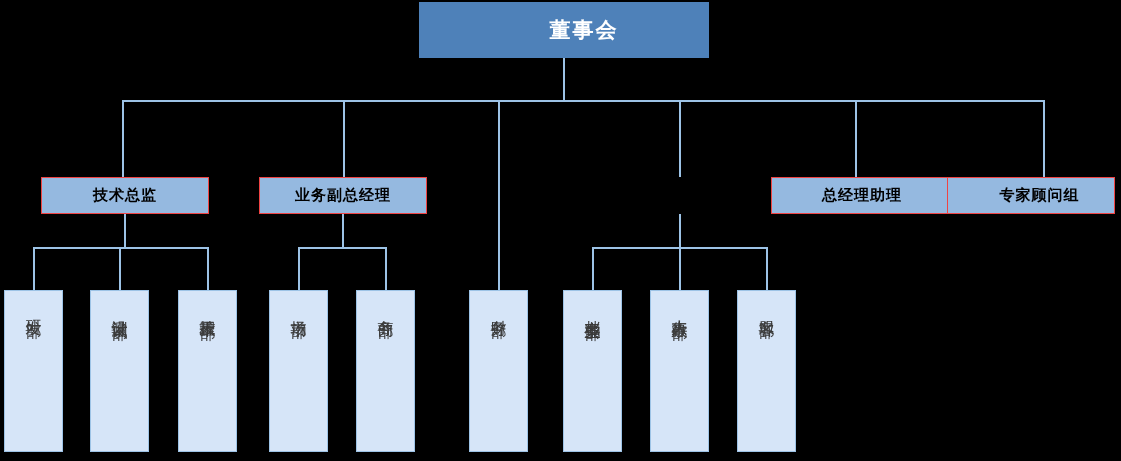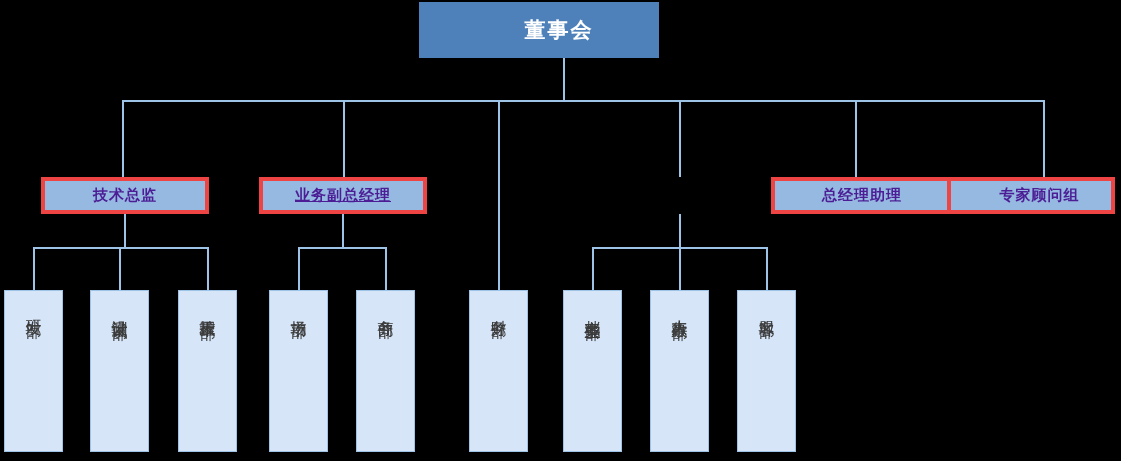--- a/index.html
+++ b/index.html
@@ -41,22 +41,22 @@
     background: #4e81b9;
     border: 1px solid #4e81b9;
     color: #ffffff;
     font-size: 21px;
     font-weight: bold;
     letter-spacing: 2px;
   }
 
   .node-l2 {
     background: #95b9e0;
-    border: 4px solid #ef4444;
-    color: #4c1d95;
+    border: 1px solid #ef4444;
+    color: #000000;
     font-size: 15px;
     font-weight: bold;
     letter-spacing: 1px;
   }
 
   .node-l3 {
     background: #d6e5f8;
     border: 1px solid #9dc3e6;
     color: #3a3a3a;
     font-size: 16px;
@@ -70,40 +70,40 @@
     line-height: 1.38;
     letter-spacing: 1px;
     white-space: nowrap;
   }
 </style>
 </head>
 <body>
 
 <div id="chart-root">
 
-  <div class="node node-root" style="left:419px; top:2px; width:240px; height:56px;padding-left:40px;">
+  <div class="node node-root" style="left:419px; top:2px; width:290px; height:56px;padding-left:40px;">
     <span>董事会</span>
   </div>
 
   <div class="conn conn-v" style="left:563px; top:58px; height:44px;"></div>
   <div class="conn conn-h" style="left:122px; top:100px; width:923px;"></div>
 
   <div class="conn conn-v" style="left:122px; top:100px; height:77px;"></div>
   <div class="conn conn-v" style="left:343px; top:100px; height:77px;"></div>
   <div class="conn conn-v" style="left:679px; top:100px; height:77px;"></div>
   <div class="conn conn-v" style="left:855px; top:100px; height:77px;"></div>
   <div class="conn conn-v" style="left:1043px; top:100px; height:77px;"></div>
 
   <div class="conn conn-v" style="left:498px; top:100px; height:190px;"></div>
 
   <div class="node node-l2" style="left:41px; top:177px; width:168px; height:37px;">
     <span>技术总监</span>
   </div>
 
-  <div class="node node-l2" style="left:259px; top:177px; width:168px; height:37px;text-decoration:underline;">
+  <div class="node node-l2" style="left:259px; top:177px; width:168px; height:37px;">
     <span>业务副总经理</span>
   </div>
 
 
   <div class="node node-l2" style="left:771px; top:177px; width:182px; height:37px;">
     <span>总经理助理</span>
   </div>
 
   <div class="node node-l2" style="left:947px; top:177px; width:168px; height:37px;padding-left:17px;">
     <span>专家顾问组</span>

